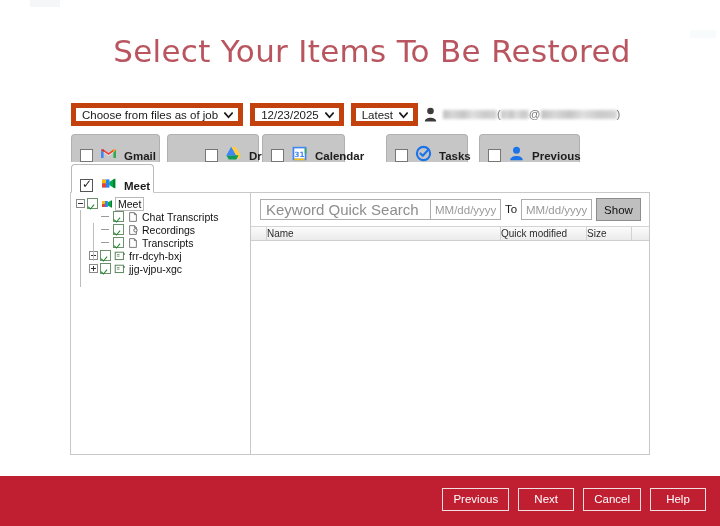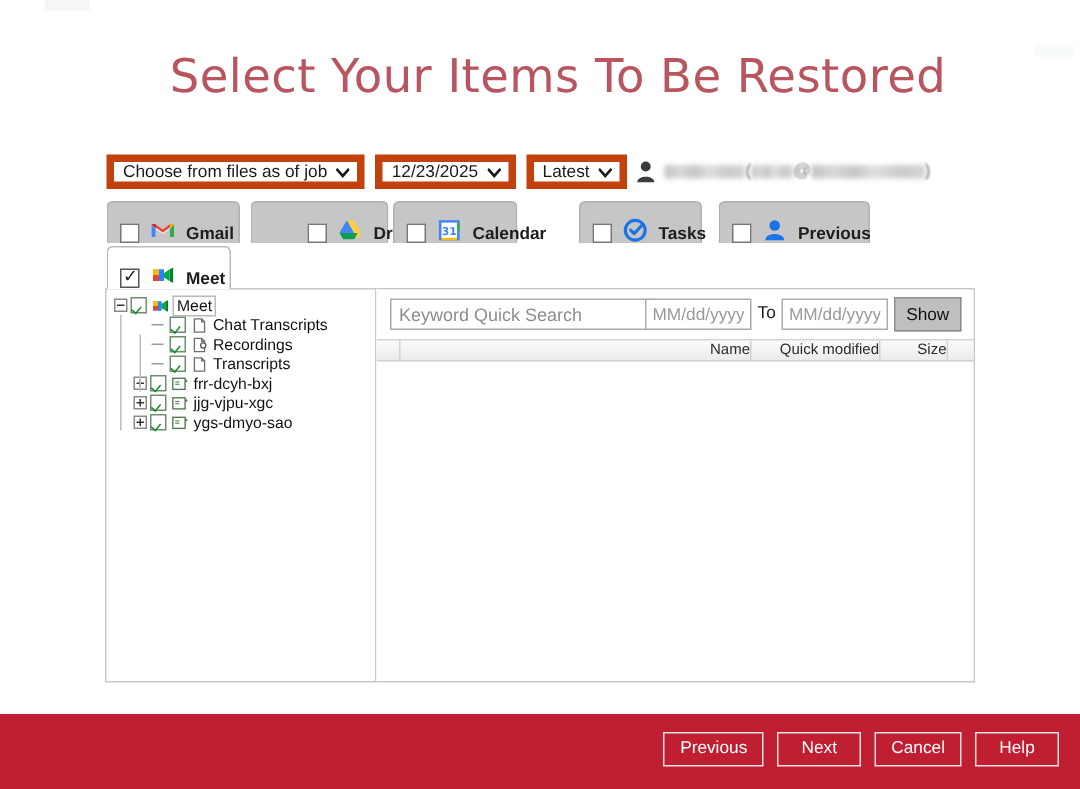--- a/index.html
+++ b/index.html
@@ -257,21 +257,21 @@
     left: 0; top: 0;
     width: 399px; height: 33px;
     background: #ffffff;
   }
   .kw-input {
     position: absolute;
     left: 9px; top: 6px;
     width: 176px; height: 21px;
     border: 1px solid #adadad;
     background: #fff;
-    font-size: 12px;
+    font-size: 15px;
     color: #8d8d8d;
     padding: 0 5px;
     font-family: "Liberation Sans", sans-serif;
   }
   .kw-input::placeholder { color: #8d8d8d; opacity: 1; }
   .dt-input {
     position: absolute;
     top: 6px;
     width: 71px; height: 21px;
     border: 1px solid #adadad;
@@ -312,21 +312,21 @@
     border-top: 1px solid #d4d4d4;
     border-bottom: 1px solid #cfcfcf;
   }
   .colhead .cell {
     position: absolute;
     top: 0;
     height: 14px;
     line-height: 14px;
     font-size: 10px;
     color: #2c2c2c;
-    text-align: right;
+    text-align: left;
     border-right: 1px solid #d2d2d2;
   }
   .colhead .c0 { left: 0; width: 16px; }
   .colhead .c1 { left: 16px; width: 234px; }
   .colhead .c2 { left: 250px; width: 86px; }
   .colhead .c3 { left: 336px; width: 45px; }
   .colhead .c4 { left: 381px; width: 18px; border-right: none; }
 
   .listbody {
     position: absolute;
@@ -597,37 +597,20 @@
         <span class="ticon">
           <svg viewBox="0 0 12 12">
             <rect x="1.2" y="2.2" width="8.2" height="7.4" fill="#fff" stroke="#4c7a4c" stroke-width="0.9"></rect>
             <path d="M2.8 4.6 L5.6 4.6 M2.8 6.2 L5.6 6.2" stroke="#4c7a4c" stroke-width="0.7"></path>
             <path d="M9.4 4 L11 4 M10.2 3.2 L10.2 4.8" stroke="#4c7a4c" stroke-width="0.8"></path>
           </svg>
         </span>
         <span class="tlabel">jjg-vjpu-xgc</span>
       </div>
 
-      <div class="tnode">
-        <span class="tn-pad" style="width:13px;"></span>
-        <span class="expander">
-          <span class="box"></span>
-            <span class="h"></span>
-            <span class="v"></span>
-        </span>
-        <span class="tcb"></span>
-        <span class="ticon">
-          <svg viewBox="0 0 12 12">
-            <rect x="1.2" y="2.2" width="8.2" height="7.4" fill="#fff" stroke="#4c7a4c" stroke-width="0.9"></rect>
-            <path d="M2.8 4.6 L5.6 4.6 M2.8 6.2 L5.6 6.2" stroke="#4c7a4c" stroke-width="0.7"></path>
-            <path d="M9.4 4 L11 4 M10.2 3.2 L10.2 4.8" stroke="#4c7a4c" stroke-width="0.8"></path>
-          </svg>
-        </span>
-        <span class="tlabel">ygs-dmyo-sao</span>
-      </div>
 
       <div class="guide" style="left:9px; top:17px; width:1px; height:77px;"></div>
       <div class="guide" style="left:22px; top:30px; width:1px; height:38px;"></div>
     </div>
   </div>
 
   <div class="panel-right">
 
     <div class="searchbar">
       <input class="kw-input" type="text" placeholder="Keyword Quick Search" style="">

